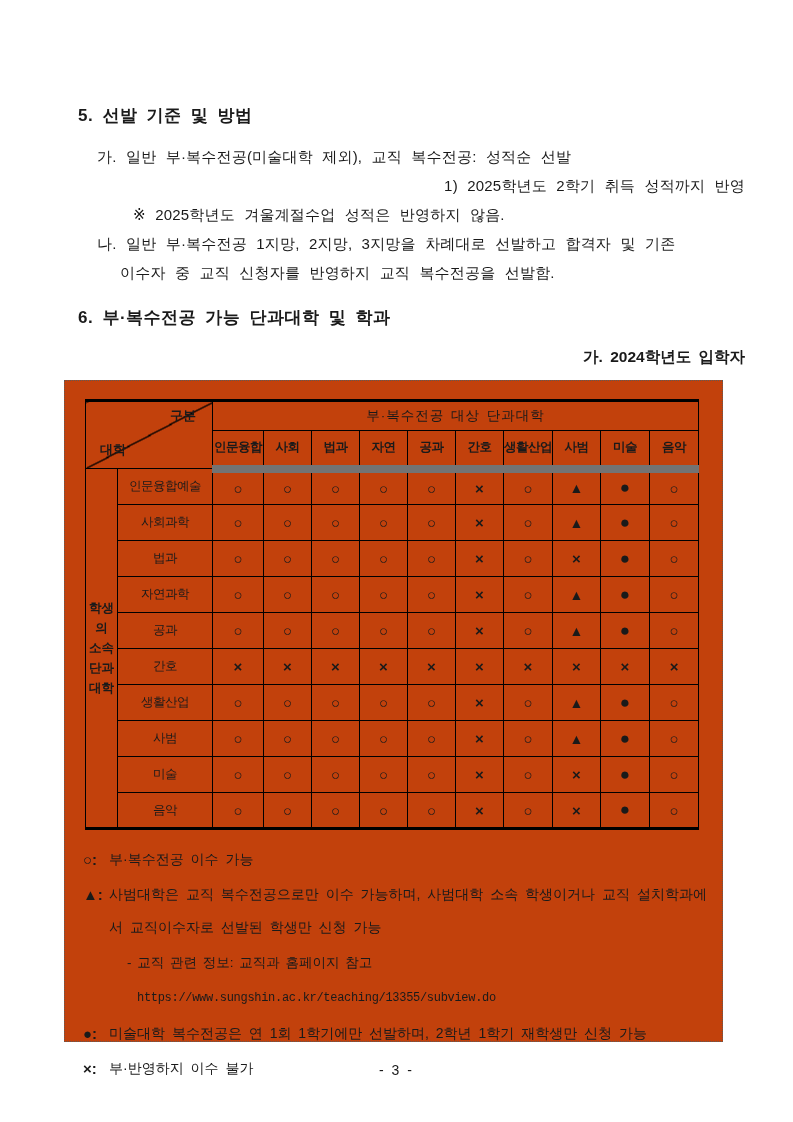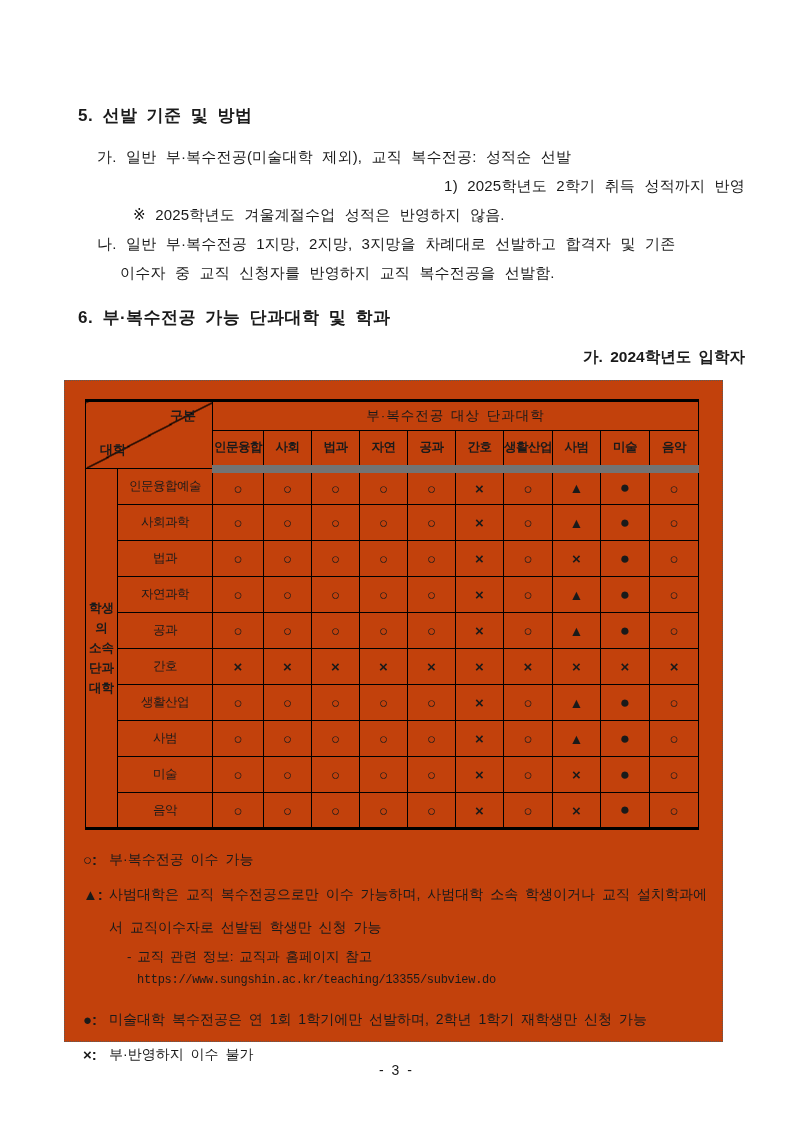--- a/index.html
+++ b/index.html
@@ -57,21 +57,21 @@
   td.sym.s-dot { font-size:17px; }
   td.sym.s-tri { font-size:14px; }
   td.sym.s-x { font-size:15px; font-weight:bold; }
   td.sym.s-o { font-size:15px; }
 
   
   .legend { position:absolute; left:18px; top:462px; right:12px; }
   .leg-item { display:flex; align-items:flex-start; font-size:14px; line-height:33px; word-spacing:3px; margin-bottom:2px; }
   .leg-sym { flex:0 0 26px; font-weight:bold; font-size:15px; }
   .leg-text { flex:1; }
-  .leg-sub { padding-left:44px; font-size:13.5px; line-height:22px; word-spacing:2px; margin-bottom:12px; }
+  .leg-sub { padding-left:44px; font-size:13.5px; line-height:34px; word-spacing:2px; margin-bottom:2px; }
   .url { font-family:"Liberation Mono","DejaVu Sans Mono",monospace; font-size:12px; letter-spacing:-0.3px; word-spacing:0; margin-left:10px; }
 
   
   .footer { position:absolute; left:0; right:0; top:1062px; text-align:center; font-size:14px; letter-spacing:2px; }
 </style>
 </head>
 <body>
 
 <div class="page">
 

